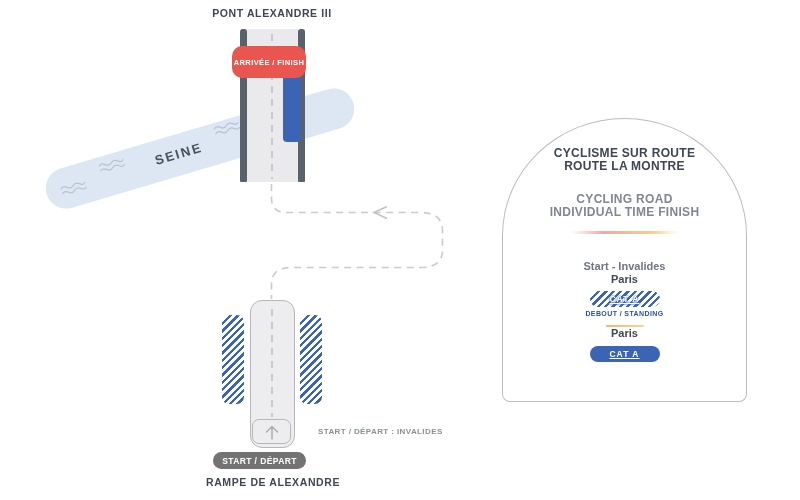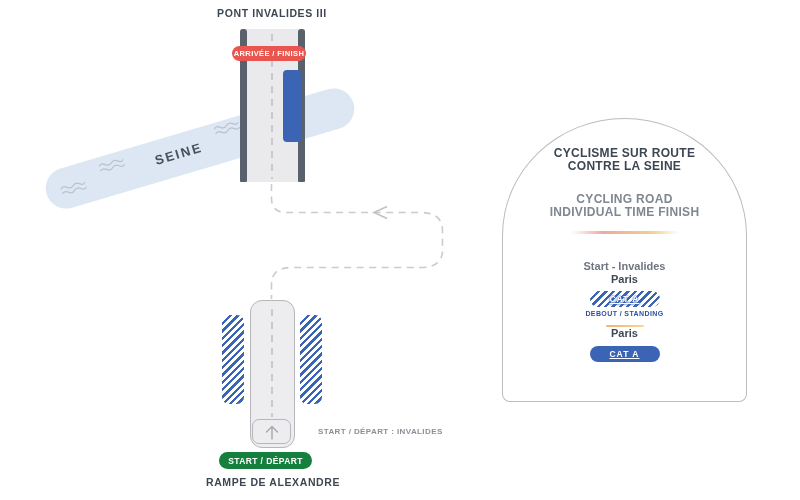--- a/index.html
+++ b/index.html
@@ -43,27 +43,27 @@
     left:283px; top:70px; width:18px; height:72px;
     background:#3b65b4; border-radius:4px; z-index:4;
   }
 
   
   .pill {
     display:flex; align-items:center; justify-content:center;
     color:#ffffff; font-weight:700; white-space:nowrap;
   }
   .finish-badge {
-    left:232px; top:46px; width:74px; height:15px;
+    left:232px; top:46px; width:74px; height:32px;
     background:#e9564f; border-radius:10px; font-size:7.5px; letter-spacing:0.4px;
     z-index:6;
   }
   .start-badge {
-    left:219px; top:452px; width:93px; height:17px;
-    background:#15803d; border-radius:9px; font-size:8.5px; letter-spacing:0.4px;
+    left:213px; top:452px; width:93px; height:17px;
+    background:#737373; border-radius:9px; font-size:8.5px; letter-spacing:0.4px;
     z-index:6;
   }
 
   
   .bridge-label { left:172px; top:7px; width:200px; text-align:center; font-size:10.5px; letter-spacing:0.6px; }
   .ramp-label   { left:173px; top:476px; width:200px; text-align:center; font-size:10.5px; letter-spacing:0.6px; }
   .start-note   { left:318px; top:427px; font-size:8px; color:#8a9099; font-weight:700; letter-spacing:0.4px; }
 
   
   .ramp {
@@ -147,21 +147,21 @@
     <span class="seine-label">SEINE</span>
   </div>
 
   <div class="abs road">
     <span class="rail left"></span>
     <span class="rail right"></span>
     <span class="road-dash"></span>
   </div>
   <div class="abs finish-structure"></div>
 
-  <div class="abs bridge-label lbl-dark">PONT INVALIDES III</div>
+  <div class="abs bridge-label lbl-dark">PONT ALEXANDRE III</div>
   <div class="abs pill finish-badge">ARRIVÉE / FINISH</div>
 
   <svg id="route-svg" class="abs" width="800" height="500" viewBox="0 0 800 500">
     <path d="M271.5,184 V198 Q271.5,212.5 286,212.5 H421 Q442.5,212.5 442.5,231 V250 Q442.5,267.5 421,267.5 H292 Q271.5,267.5 271.5,284 V299" fill="none" stroke="#cbcbcf" stroke-width="1.6" stroke-dasharray="7 5.5"></path>
     <path d="M387,206.5 L374,212.5 L387,218.5" fill="none" stroke="#c3c3c7" stroke-width="1.6"></path>
   </svg>
 
   <div class="abs stand left hatch"></div>
   <div class="abs stand right hatch"></div>
   <div class="abs ramp">
@@ -173,21 +173,21 @@
     </span>
   </div>
 
   <div class="abs start-note">START / DÉPART : INVALIDES</div>
   <div class="abs pill start-badge">START / DÉPART</div>
   <div class="abs ramp-label lbl-dark">RAMPE DE ALEXANDRE</div>
 
   <div class="abs arch">
     <div class="title-fr">
       <div>CYCLISME SUR ROUTE</div>
-      <div>CONTRE LA SEINE</div>
+      <div>ROUTE LA MONTRE</div>
     </div>
     <div class="title-en">
       <div>CYCLING ROAD</div>
       <div>INDIVIDUAL TIME FINISH</div>
     </div>
     <div class="divider-main"></div>
 
     <div class="loc-label">Start - Invalides</div>
     <div class="loc-city">Paris</div>
     <div class="pill cat-badge hatched hatch">CAT A</div>

